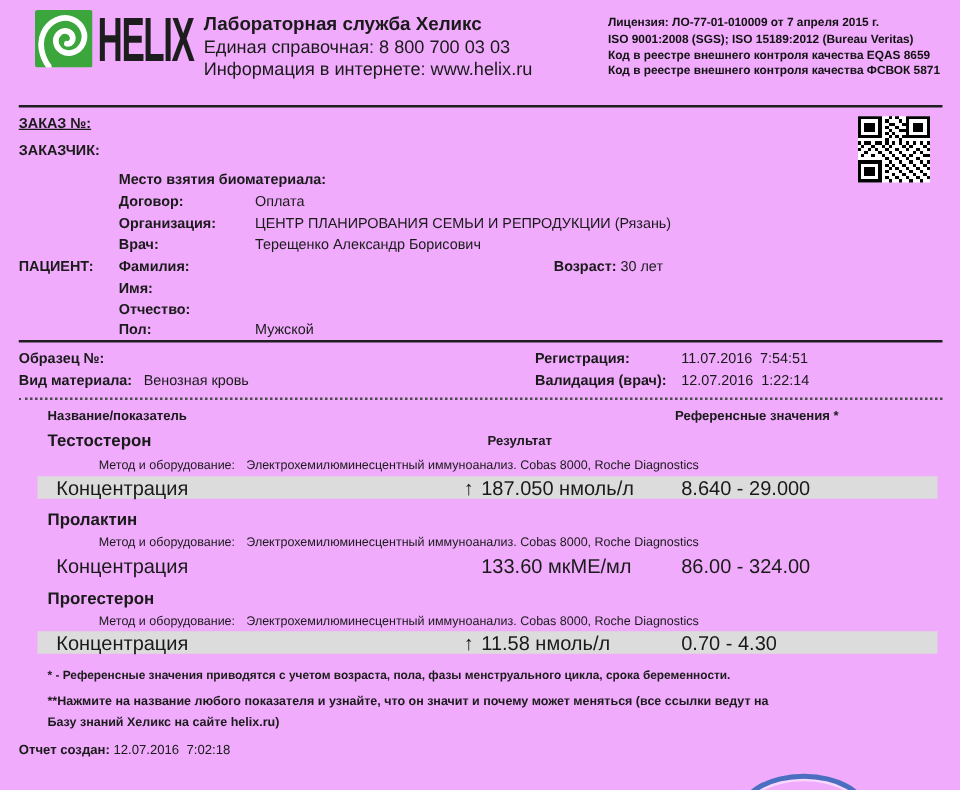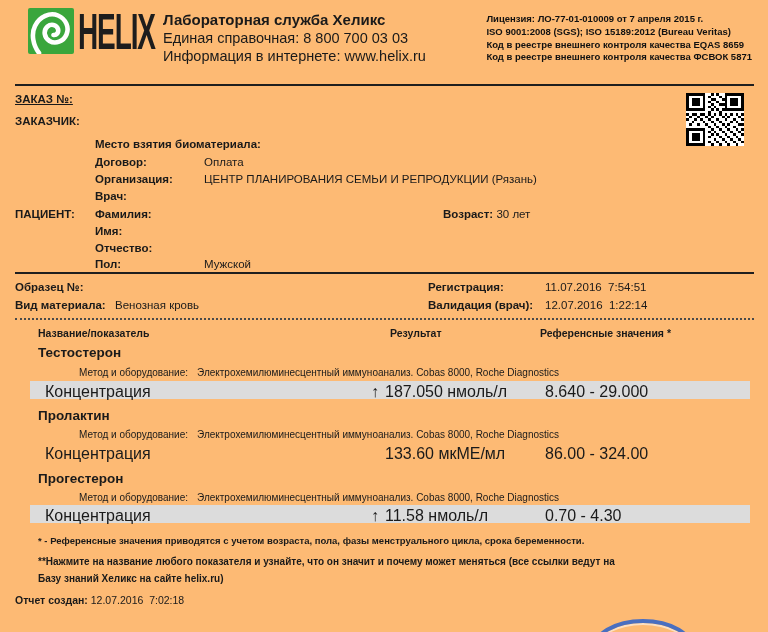--- a/index.html
+++ b/index.html
@@ -1,17 +1,17 @@
 <!DOCTYPE html>
 <html><head>
 <meta charset="utf-8">
 <style>
   html,body { margin:0; padding:0; background:#fff; }
   .page {
-    position:relative; width:768px; height:632px; background:#fdba74;
+    position:relative; width:768px; height:632px; background:#f0abfc;
     font-family:"Liberation Sans", sans-serif; color:#1a1a1a; overflow:hidden;
   }
   .abs { position:absolute; }
   .pre { white-space:pre; }
   .b { font-weight:700; }
 
   
   .logo-box { left:28px; top:8px; width:46px; height:46px; }
   .logo-helix {
     left:78px; top:8px; font-size:50px; font-weight:700; letter-spacing:-2px;
@@ -48,21 +48,21 @@
 
   
   .s-row1 { top:281px; } .s-row2 { top:299px; }
   .slabel { left:15px; font-size:11.5px; font-weight:700; }
   .svalue { left:115px; font-size:11.5px; }
   .rlabel { left:428px; font-size:11.5px; font-weight:700; }
   .rvalue { left:545px; font-size:11.5px; }
 
   
   .cols { top:327px; left:0; right:0; font-size:10.5px; font-weight:700; }
-  .col-name { left:38px; } .col-result { left:390px; } .col-ref { left:540px; }
+  .col-name { left:38px; } .col-result { left:390px;margin-top:20px; } .col-ref { left:540px; }
   .test-name { left:38px; font-size:13.5px; font-weight:700; }
   .test-method { left:38px; font-size:10px;padding-left:41px; }
   .test-method .mv { margin-left:9px; }
   .test-row { left:30px; right:18px; height:18px; font-size:16px; }
   .test-row.hl { background:#dcdcdc; }
   .test-row .param { position:absolute; left:15px; top:2px; }
   .test-row .res { position:absolute; left:341px; top:2px; }
   .test-row .flag { display:inline-block; width:14px; font-weight:700; }
   .test-row .ref { position:absolute; left:515px; top:2px;text-align:right; }
   .t1-name { top:345px; } .t1-method { top:367px; } .t1-row { top:381px; }
@@ -122,20 +122,21 @@
 
   <div class="abs ilabel r-place">Место взятия биоматериала:</div>
 
   <div class="abs ilabel r-contract">Договор:</div>
   <div class="abs ivalue r-contract">Оплата</div>
 
   <div class="abs ilabel r-org">Организация:</div>
   <div class="abs ivalue r-org">ЦЕНТР ПЛАНИРОВАНИЯ СЕМЬИ И РЕПРОДУКЦИИ (Рязань)</div>
 
   <div class="abs ilabel r-doctor">Врач:</div>
+  <div class="abs ivalue r-doctor">Терещенко Александр Борисович</div>
 
   <div class="abs patient-label">ПАЦИЕНТ:</div>
   <div class="abs ilabel r-lastname">Фамилия:</div>
   <div class="abs age-wrap">
     <span class="b">Возраст:</span>
     <span>30 лет</span>
   </div>
 
   <div class="abs ilabel r-firstname">Имя:</div>
   <div class="abs ilabel r-middlename">Отчество:</div>

